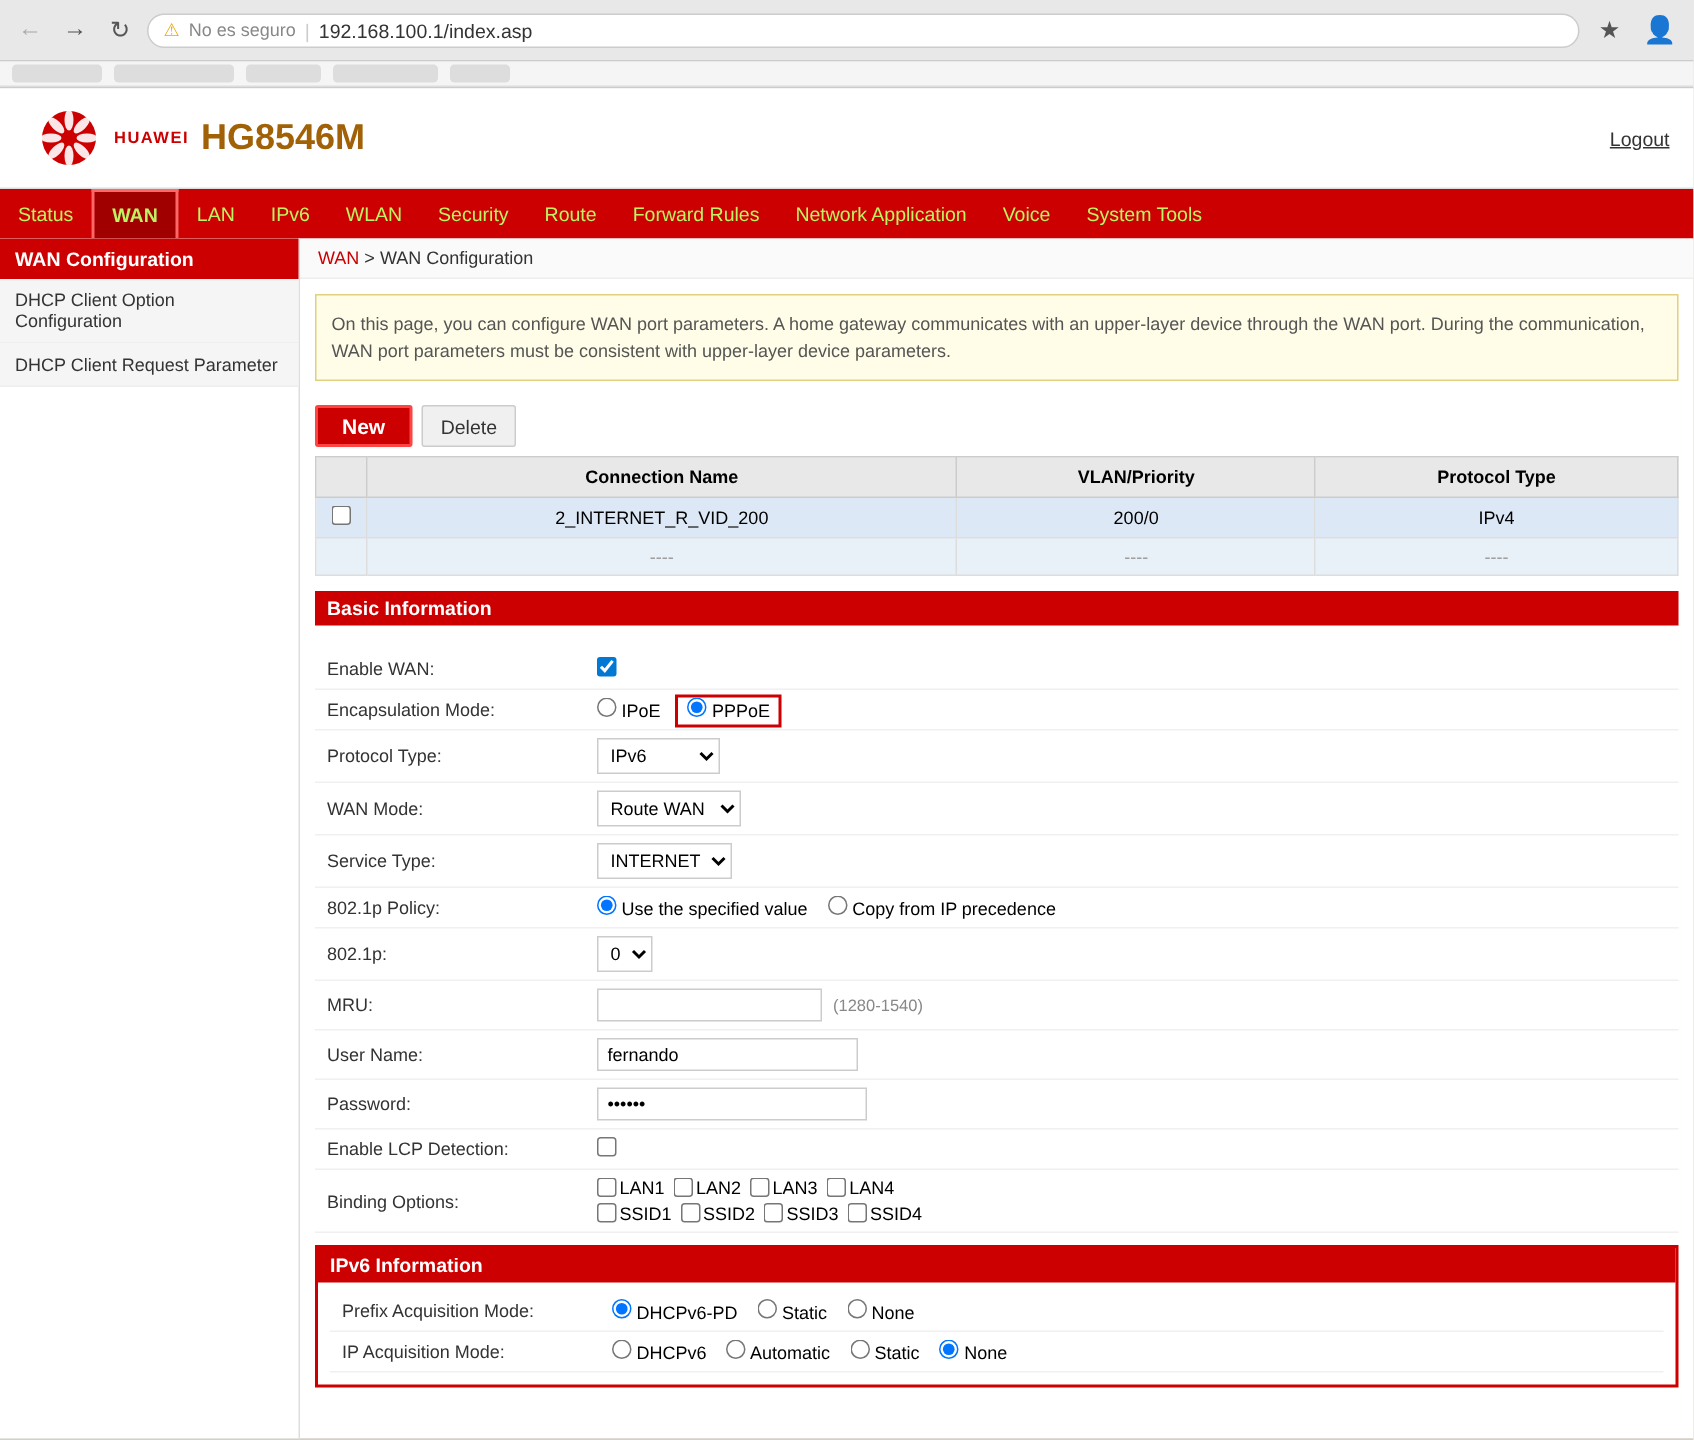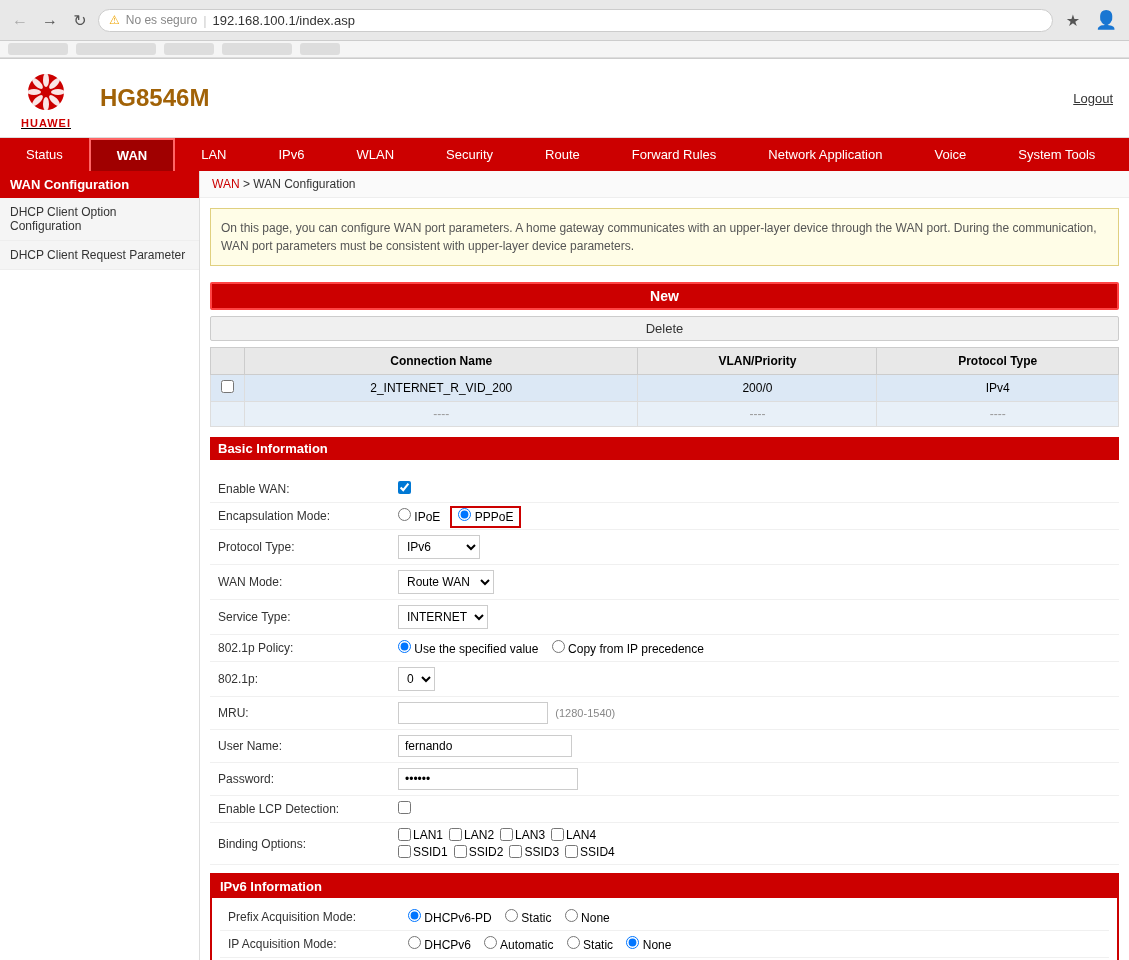--- a/index.html
+++ b/index.html
@@ -17,48 +17,48 @@
 
     
     .bookmarks-bar { display: flex; align-items: center; padding: 2px 8px; gap: 8px; background: #f5f5f5; border-bottom: 1px solid #ddd; font-size: 12px; color: #666; overflow: hidden; }
     .bookmark-item { white-space: nowrap; padding: 2px 6px; border-radius: 3px; cursor: pointer; }
 
     
     .app-container { background: white; min-height: 860px; }
 
     
     .app-header { display: flex; align-items: center; padding: 8px 16px; background: white; border-bottom: 1px solid #ddd; }
-    .logo-container { display: flex; flex-direction: column; align-items: center; margin-right: 24px; text-decoration: underline; }
+    .logo-container { display: flex; flex-direction: row; align-items: center; margin-right: 8px; }
     .logo-svg { width: 60px; height: 50px; }
     .logo-text { font-size: 11px; font-weight: bold; color: #cc0000; letter-spacing: 1px; }
     .device-title { font-size: 24px; font-weight: bold; color: #a16207; flex: 1; }
     .logout-btn { font-size: 13px; color: #333; cursor: pointer; text-decoration: underline; }
 
     
     .main-nav { display: flex; background: #cc0000; align-items: stretch; }
-    .nav-item { padding: 8px 26px; color: #ffffff; cursor: pointer; font-size: 13px; text-decoration: none; display: flex; align-items: center; white-space: nowrap; }
+    .nav-item { padding: 8px 12px; color: #bef264; cursor: pointer; font-size: 13px; text-decoration: none; display: flex; align-items: center; white-space: nowrap; }
     .nav-item.active { background: #a00000; font-weight: bold; border: 2px solid #ff6666; border-bottom: none; }
 
     
     .content-area { display: flex; }
 
     
     .sidebar { width: 200px; background: white; border-right: 1px solid #ddd; min-height: 800px; }
     .sidebar-header { background: #cc0000; color: white; padding: 6px 10px; font-size: 13px; font-weight: bold; }
     .sidebar-item { padding: 7px 10px; border-bottom: 1px solid #eee; cursor: pointer; font-size: 12px; color: #333; background: #f5f5f5; }
 
     
     .main-content { flex: 1; padding: 0; }
     .breadcrumb { padding: 6px 12px; font-size: 12px; color: #333; border-bottom: 1px solid #eee; background: #fafafa; }
     .breadcrumb a { color: #cc0000; text-decoration: none; }
 
     .info-box { background: #fffde7; border: 1px solid #e0d080; margin: 10px; padding: 10px; font-size: 12px; color: #555; line-height: 1.5; }
 
     
-    .table-toolbar { display: flex; justify-content: flex-start; padding: 6px 10px; gap: 6px; flex-direction: column; }
+    .table-toolbar { display: flex; justify-content: flex-start; padding: 6px 10px; gap: 6px; }
     .btn-new { background: #cc0000; color: white; border: 2px solid #ff4444; padding: 4px 16px; font-size: 14px; font-weight: bold; cursor: pointer; border-radius: 2px; }
     .btn-delete { background: #f0f0f0; color: #333; border: 1px solid #ccc; padding: 4px 12px; font-size: 13px; cursor: pointer; border-radius: 2px; }
 
     
     .wan-table { width: 100%; border-collapse: collapse; margin: 0 0 10px 0; }
     .wan-table th { background: #e8e8e8; border: 1px solid #ccc; padding: 6px 10px; font-size: 12px; font-weight: bold; text-align: center; }
     .wan-table td { border: 1px solid #ddd; padding: 5px 10px; font-size: 12px; text-align: center; }
     .wan-table tr.data-row td { background: #dce8f5; }
     .wan-table tr.empty-row td { background: #e8f0f8; color: #999; }
     .wan-table tr.data-row td:first-child { width: 30px; }

